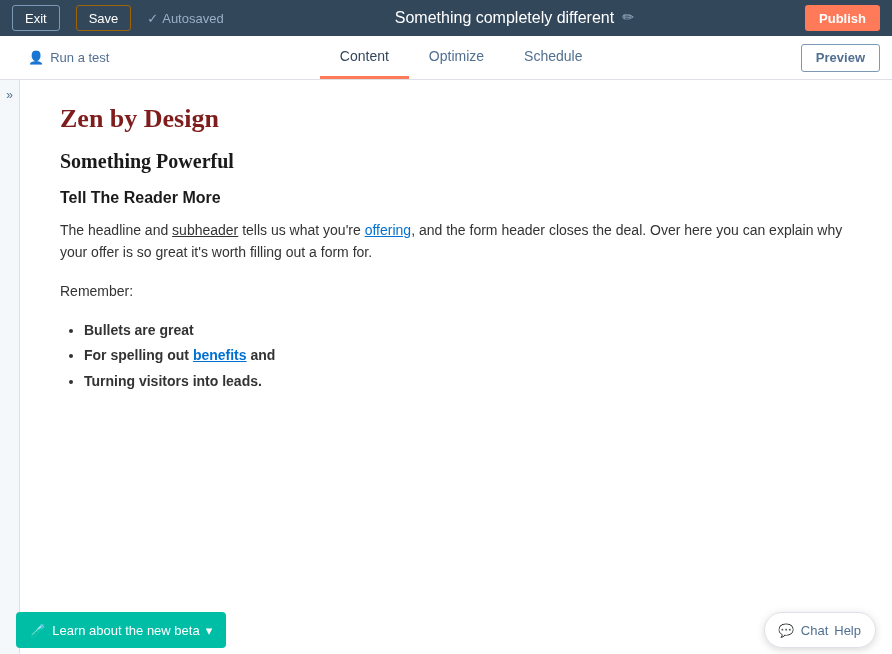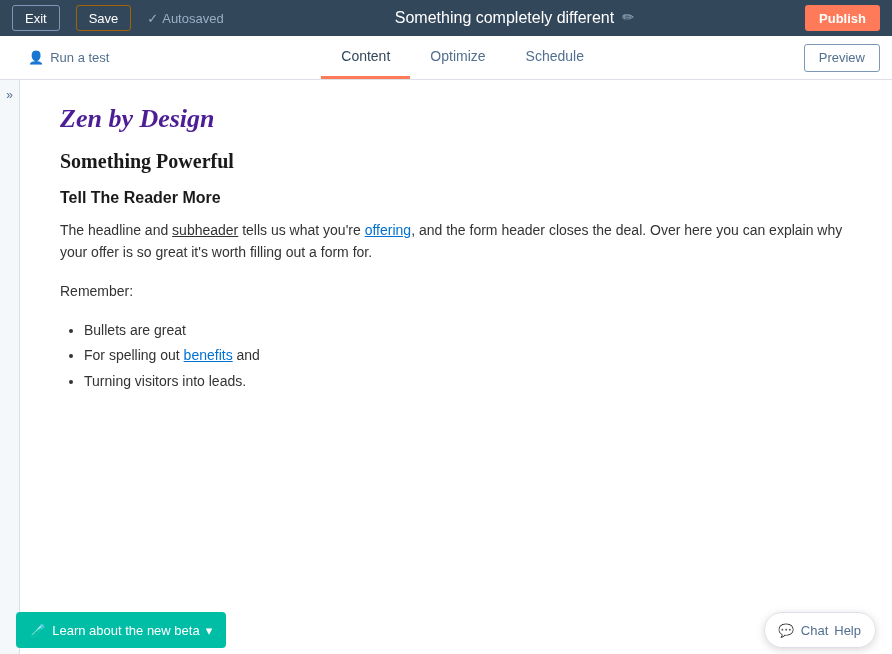--- a/index.html
+++ b/index.html
@@ -122,20 +122,21 @@
     #preview-btn {
       margin-right: 12px;
       height: 28px;
       padding: 0 14px;
       border: 1px solid #7c98b6;
       border-radius: 3px;
       background: #fff;
       color: #516f90;
       font-size: 13px;
       cursor: pointer;
+      font-weight: bold;
     }
 
     
     #content-wrapper {
       display: flex;
       height: calc(654px - 36px - 44px);
       overflow: hidden;
     }
     #sidebar-toggle {
       width: 20px;
@@ -154,24 +155,23 @@
     }
     #editor-area {
       flex: 1;
       padding: 24px 40px;
       overflow-y: auto;
       background: #fff;
     }
     .content-h1 {
       font-size: 26px;
       font-weight: 700;
-      color: #4c1d95;
+      color: #7f1d1d;
       margin-bottom: 16px;
       font-family: Georgia, 'Times New Roman', serif;
-      font-style: italic;
     }
     .content-body {
       font-size: 14px;
       color: #333;
       line-height: 1.6;
       margin-bottom: 16px;
     }
     .content-h2 {
       font-size: 20px;
       font-weight: 700;
@@ -187,20 +187,21 @@
     }
     .content-link {
       color: #0070d2;
       text-decoration: underline;
     }
     .content-underline {
       text-decoration: underline;
     }
     ul.content-list {
       margin: 0 0 12px 24px;
+      font-weight: bold;
     }
     ul.content-list li {
       font-size: 14px;
       color: #333;
       line-height: 1.8;
     }
 
     
     #bottom-bar {
       position: fixed;

